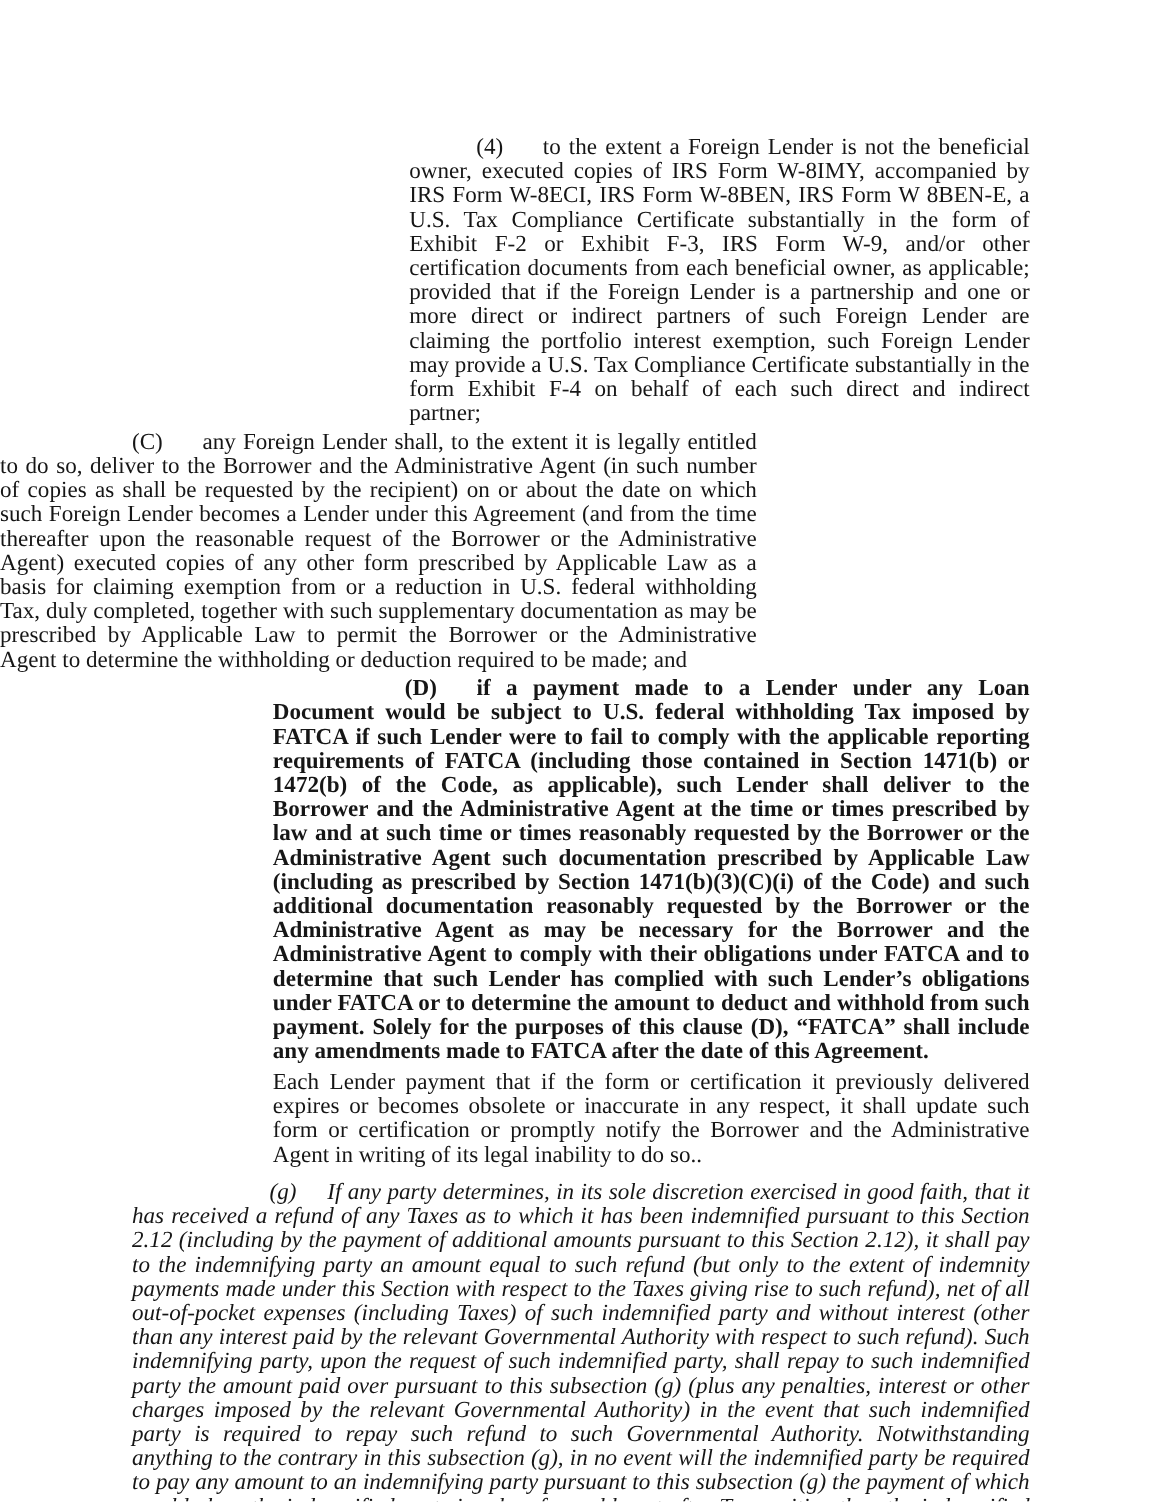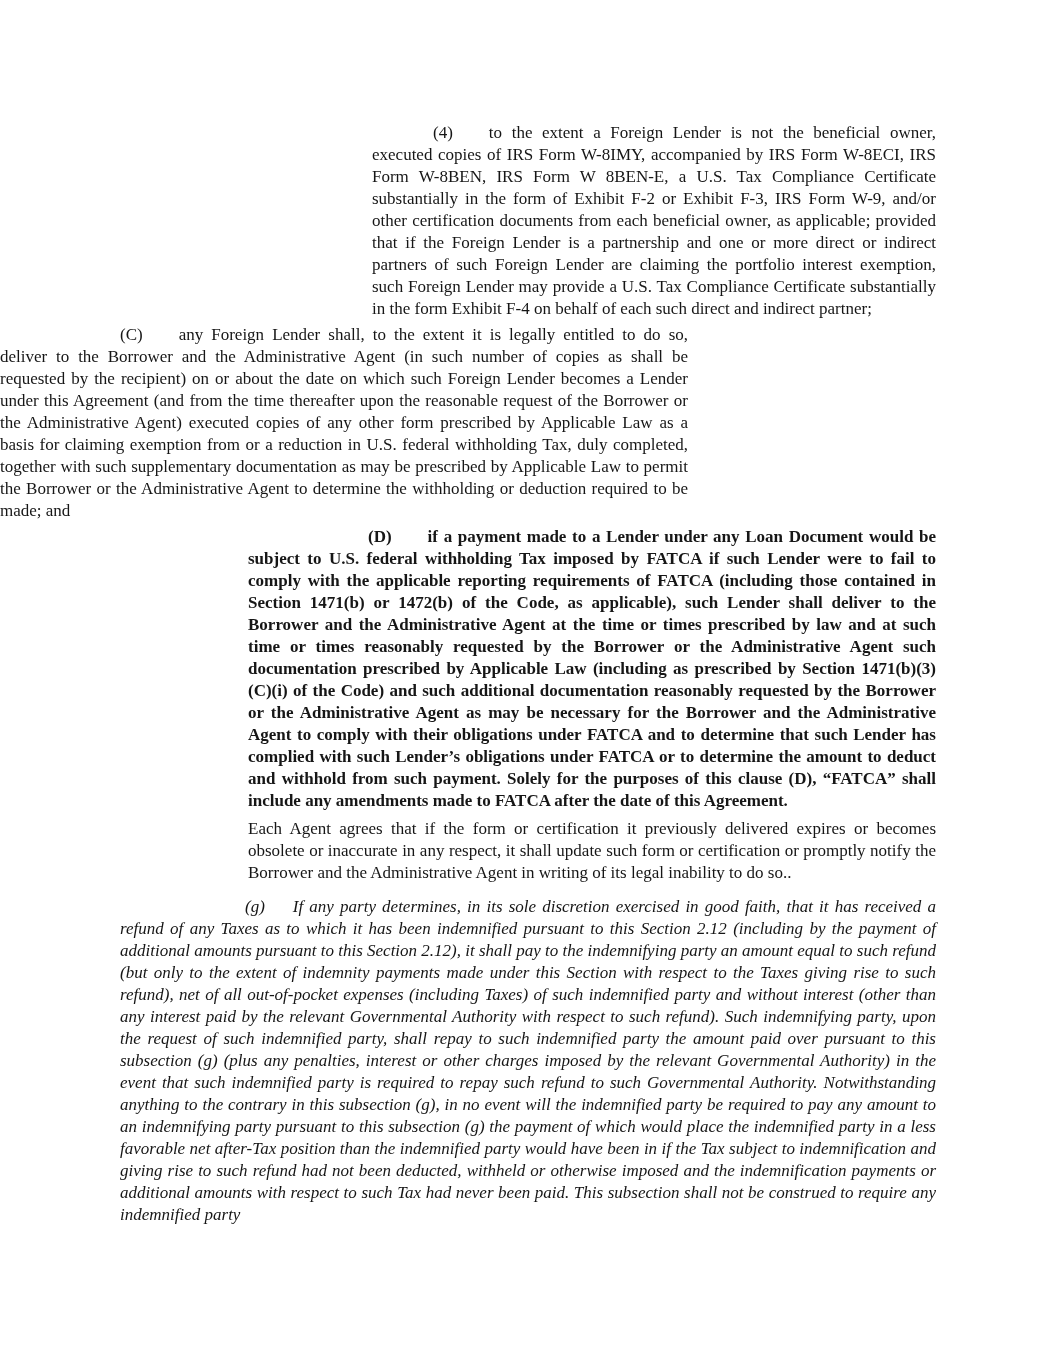--- a/index.html
+++ b/index.html
@@ -7,21 +7,21 @@
     padding: 0;
     background: #ffffff;
   }
   .page {
     position: relative;
     width: 1055px;
     height: 1365px;
     background: #ffffff;
     color: #161616;
     font-family: "Liberation Serif", "DejaVu Serif", serif;
-    font-size: 17px;
+    font-size: 21px;
     line-height: 22px;
     overflow: hidden;
   }
   .content {
     padding-top: 122px;
   }
   .para {
     margin: 0;
     text-align: justify;
   }
@@ -74,19 +74,19 @@
 
 <div class="page">
   <div class="content">
 
     <p class="para p-sub4"><span>(4)</span><span class="tab"></span><span>to the extent a Foreign Lender is not the beneficial owner, executed copies of IRS Form W-8IMY, accompanied by IRS Form W-8ECI, IRS Form W-8BEN, IRS Form W 8BEN-E, a U.S. Tax Compliance Certificate substantially in the form of Exhibit F-2 or Exhibit F-3, IRS Form W-9, and/or other certification documents from each beneficial owner, as applicable; provided that if the Foreign Lender is a partnership and one or more direct or indirect partners of such Foreign Lender are claiming the portfolio interest exemption, such Foreign Lender may provide a U.S. Tax Compliance Certificate substantially in the form Exhibit F-4 on behalf of each such direct and indirect partner;</span></p>
 
     <p class="para p-subC"><span>(C)</span><span class="tab"></span><span>any Foreign Lender shall, to the extent it is legally entitled to do so, deliver to the Borrower and the Administrative Agent (in such number of copies as shall be requested by the recipient) on or about the date on which such Foreign Lender becomes a Lender under this Agreement (and from the time thereafter upon the reasonable request of the Borrower or the Administrative Agent) executed copies of any other form prescribed by Applicable Law as a basis for claiming exemption from or a reduction in U.S. federal withholding Tax, duly completed, together with such supplementary documentation as may be prescribed by Applicable Law to permit the Borrower or the Administrative Agent to determine the withholding or deduction required to be made; and</span></p>
 
     <p class="para p-subD"><span>(D)</span><span class="tab"></span><span>if a payment made to a Lender under any Loan Document would be subject to U.S. federal withholding Tax imposed by FATCA if such Lender were to fail to comply with the applicable reporting requirements of FATCA (including those contained in Section 1471(b) or 1472(b) of the Code, as applicable), such Lender shall deliver to the Borrower and the Administrative Agent at the time or times prescribed by law and at such time or times reasonably requested by the Borrower or the Administrative Agent such documentation prescribed by Applicable Law (including as prescribed by Section 1471(b)(3)(C)(i) of the Code) and such additional documentation reasonably requested by the Borrower or the Administrative Agent as may be necessary for the Borrower and the Administrative Agent to comply with their obligations under FATCA and to determine that such Lender has complied with such Lender’s obligations under FATCA or to determine the amount to deduct and withhold from such payment.  Solely for the purposes of this clause (D), “FATCA” shall include any amendments made to FATCA after the date of this Agreement.</span></p>
 
-    <p class="para p-each"><span>Each Agent agrees that if the form or certification it previously delivered expires or becomes obsolete or inaccurate in any respect, it shall update such form or certification or promptly notify the Borrower and the Administrative Agent in writing of its legal inability to do so..</span></p>
+    <p class="para p-each"><span>Each Lender payment that if the form or certification it previously delivered expires or becomes obsolete or inaccurate in any respect, it shall update such form or certification or promptly notify the Borrower and the Administrative Agent in writing of its legal inability to do so..</span></p>
 
     <p class="para p-subG"><span>(g)</span><span class="tab"></span><span>If any party determines, in its sole discretion exercised in good faith, that it has received a refund of any Taxes as to which it has been indemnified pursuant to this Section 2.12 (including by the payment of additional amounts pursuant to this Section 2.12), it shall pay to the indemnifying party an amount equal to such refund (but only to the extent of indemnity payments made under this Section with respect to the Taxes giving rise to such refund), net of all out-of-pocket expenses (including Taxes) of such indemnified party and without interest (other than any interest paid by the relevant Governmental Authority with respect to such refund).  Such indemnifying party, upon the request of such indemnified party, shall repay to such indemnified party the amount paid over pursuant to this subsection (g) (plus any penalties, interest or other charges imposed by the relevant Governmental Authority) in the event that such indemnified party is required to repay such refund to such Governmental Authority.  Notwithstanding anything to the contrary in this subsection (g), in no event will the indemnified party be required to pay any amount to an indemnifying party pursuant to this subsection (g) the payment of which would place the indemnified party in a less favorable net after-Tax position than the indemnified party would have been in if the Tax subject to indemnification and giving rise to such refund had not been deducted, withheld or otherwise imposed and the indemnification payments or additional amounts with respect to such Tax had never been paid.  This subsection shall not be construed to require any indemnified party</span></p>
 
   </div>
 
 </div>
 
 </body></html>

